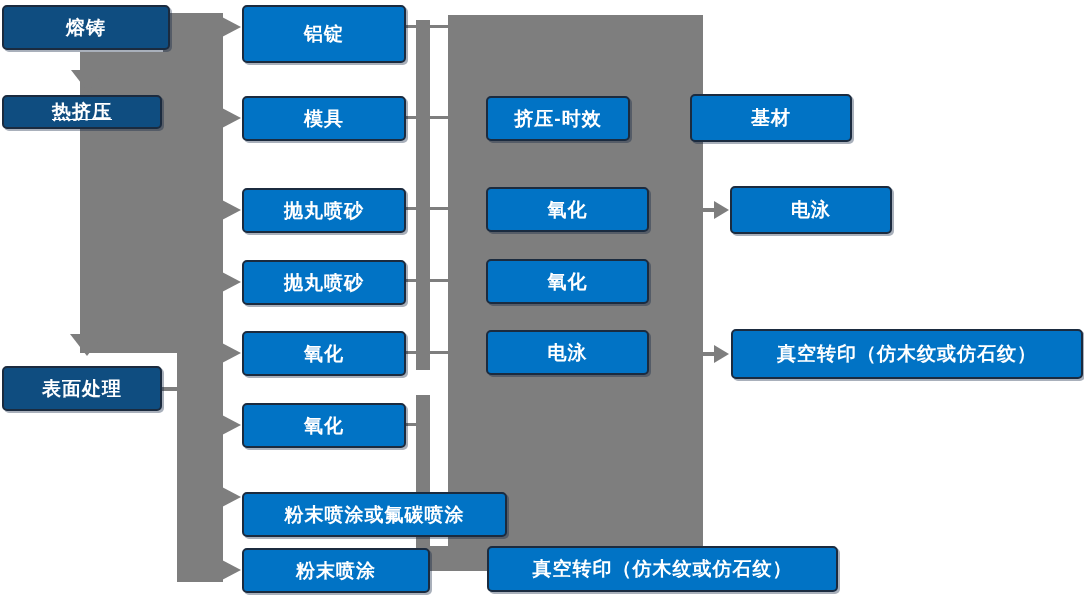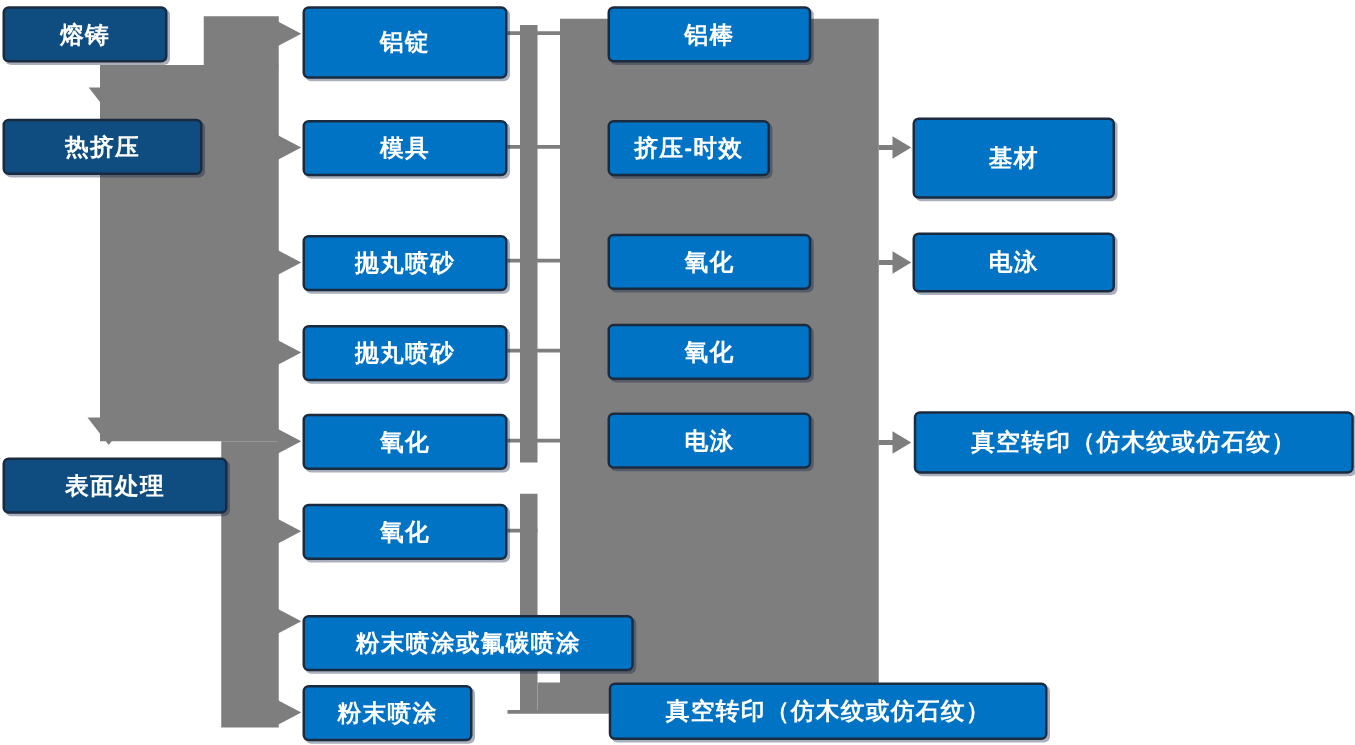--- a/index.html
+++ b/index.html
@@ -80,37 +80,36 @@
   <div class="tri tri-r" style="left:222px;top:487px;"></div>
   <div class="tri tri-r" style="left:222px;top:560px;"></div>
 
   <div class="cn" style="left:703px;top:116px;width:12px;height:4px;"></div>
   <div class="tri tri-r sm" style="left:714px;top:109px;"></div>
   <div class="cn" style="left:703px;top:208px;width:12px;height:4px;"></div>
   <div class="tri tri-r sm" style="left:714px;top:201px;"></div>
   <div class="cn" style="left:703px;top:352px;width:12px;height:4px;"></div>
   <div class="tri tri-r sm" style="left:714px;top:345px;"></div>
 
-  <div class="box dark" style="left:2px;top:5px;width:132px;height:45px;">熔铸</div>
-  <div class="box dark" style="left:2px;top:95px;width:160px;height:45px;">热挤压</div>
-  <div class="box dark" style="left:2px;top:366px;width:180px;height:45px;">表面处理</div>
+  <div class="box dark" style="left:2px;top:5px;width:168px;height:45px;">熔铸</div>
+  <div class="box dark" style="left:2px;top:95px;width:160px;height:34px;text-decoration:underline;">热挤压</div>
+  <div class="box dark" style="left:2px;top:366px;width:160px;height:45px;">表面处理</div>
 
   <div class="box" style="left:242px;top:5px;width:164px;height:58px;">铝锭</div>
   <div class="box" style="left:242px;top:96px;width:164px;height:45px;">模具</div>
   <div class="box" style="left:242px;top:188px;width:164px;height:45px;">抛丸喷砂</div>
   <div class="box" style="left:242px;top:260px;width:164px;height:45px;">抛丸喷砂</div>
   <div class="box" style="left:242px;top:331px;width:164px;height:45px;">氧化</div>
   <div class="box" style="left:242px;top:403px;width:164px;height:45px;">氧化</div>
   <div class="box" style="left:242px;top:492px;width:265px;height:45px;">粉末喷涂或氟碳喷涂</div>
-  <div class="box" style="left:242px;top:548px;width:136px;height:45px;">粉末喷涂</div>
+  <div class="box" style="left:242px;top:548px;width:188px;height:45px;">粉末喷涂</div>
 
-  <div class="box" style="left:486px;top:5px;width:163px;height:45px;">铝棒</div>
-  <div class="box" style="left:486px;top:96px;width:130px;height:45px;">挤压-时效</div>
+  <div class="box" style="left:486px;top:96px;width:144px;height:45px;">挤压-时效</div>
   <div class="box" style="left:486px;top:187px;width:163px;height:45px;">氧化</div>
   <div class="box" style="left:486px;top:259px;width:163px;height:45px;">氧化</div>
   <div class="box" style="left:486px;top:330px;width:163px;height:45px;">电泳</div>
   <div class="box" style="left:487px;top:546px;width:351px;height:46px;">真空转印（仿木纹或仿石纹）</div>
 
-  <div class="box" style="left:730px;top:94px;width:162px;height:65px;">基材</div>
+  <div class="box" style="left:690px;top:94px;width:162px;height:48px;">基材</div>
   <div class="box" style="left:730px;top:186px;width:162px;height:48px;">电泳</div>
   <div class="box" style="left:731px;top:329px;width:352px;height:50px;">真空转印（仿木纹或仿石纹）</div>
 
 </div>
 
 </body></html>

